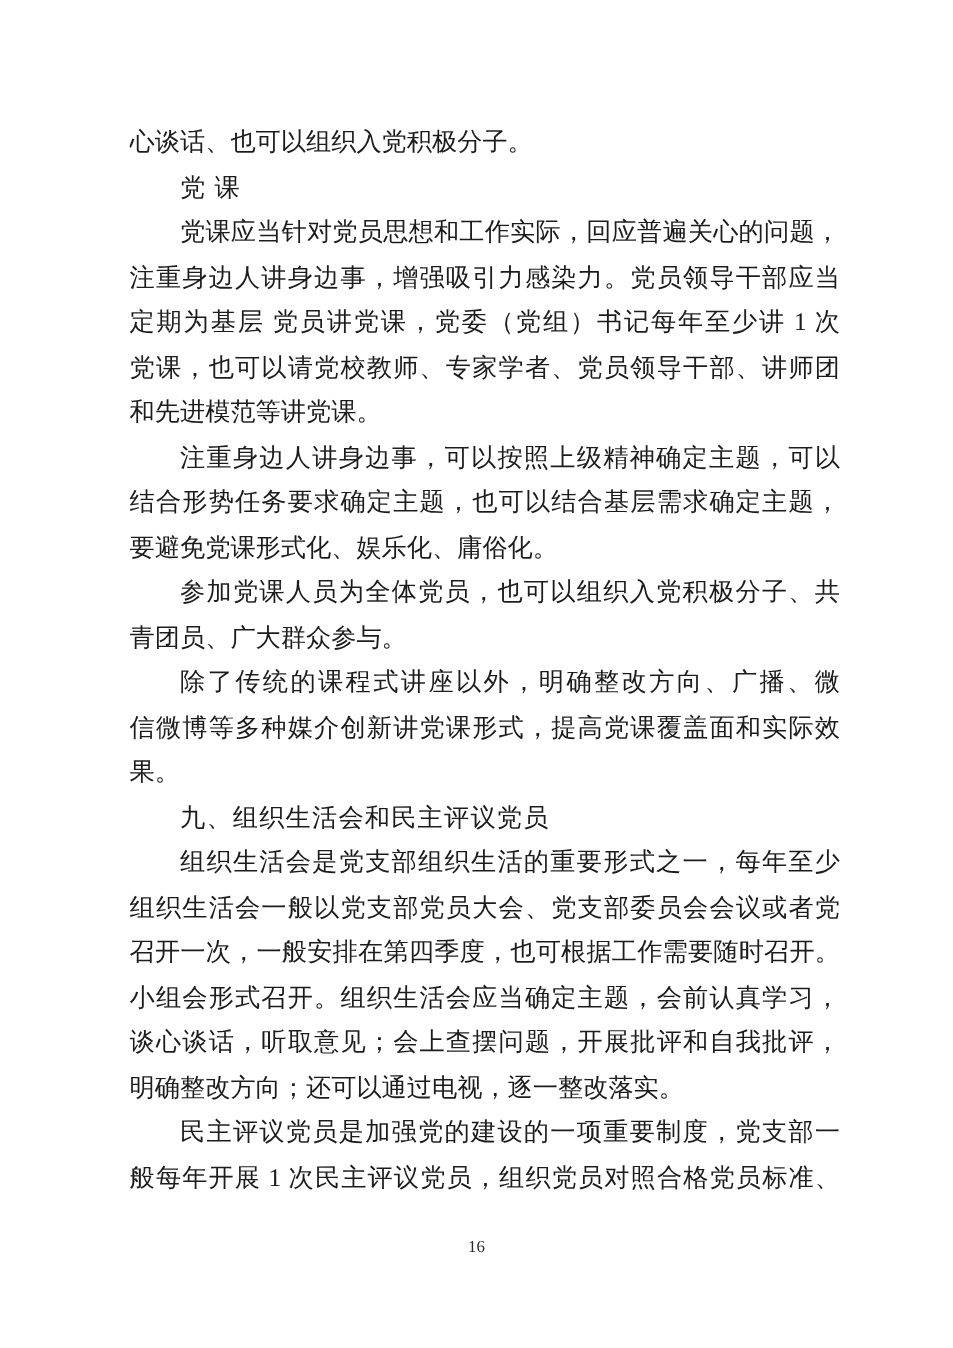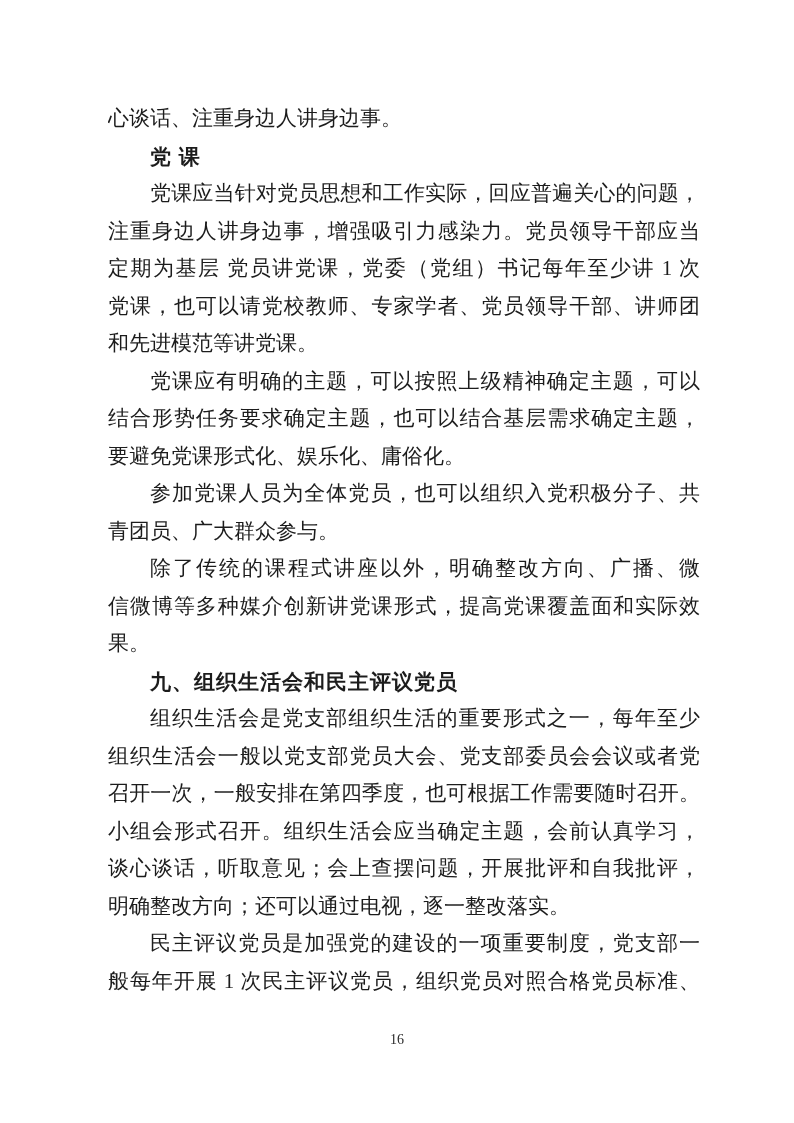--- a/index.html
+++ b/index.html
@@ -35,21 +35,21 @@
   }
   .line.justify {
     text-align: justify;
     text-align-last: justify;
     text-justify: inter-character;
   }
   .line.indent {
     text-indent: 42px;
   }
   .block.heading .line {
-    font-weight: bold;
+    font-weight: normal;
     font-family: "Liberation Sans", "DejaVu Sans", sans-serif;
     letter-spacing: 1px;
   }
   .page-footer {
     position: absolute;
     left: 0;
     top: 1030px;
     width: 100%;
     text-align: center;
   }
@@ -59,34 +59,34 @@
     font-family: "Liberation Serif", "DejaVu Serif", serif;
     margin-top: 36px;
   }
 </style>
 </head>
 <body>
 
 <div class="page">
   <main class="doc-body" id="doc-content">
       <div class="block body">
-        <p class="line">心谈话、注重身边人讲身边事。</p>
+        <p class="line">心谈话、也可以组织入党积极分子。</p>
       </div>
       <div class="block heading">
         <p class="line indent">党 课</p>
       </div>
       <div class="block body">
         <p class="line justify indent">党课应当针对党员思想和工作实际，回应普遍关心的问题，</p>
         <p class="line justify">注重身边人讲身边事，增强吸引力感染力。党员领导干部应当</p>
         <p class="line justify">定期为基层 党员讲党课，党委（党组）书记每年至少讲 1 次</p>
         <p class="line justify">党课，也可以请党校教师、专家学者、党员领导干部、讲师团</p>
         <p class="line">和先进模范等讲党课。</p>
       </div>
       <div class="block body">
-        <p class="line justify indent">党课应有明确的主题，可以按照上级精神确定主题，可以</p>
+        <p class="line justify indent">注重身边人讲身边事，可以按照上级精神确定主题，可以</p>
         <p class="line justify">结合形势任务要求确定主题，也可以结合基层需求确定主题，</p>
         <p class="line">要避免党课形式化、娱乐化、庸俗化。</p>
       </div>
       <div class="block body">
         <p class="line justify indent">参加党课人员为全体党员，也可以组织入党积极分子、共</p>
         <p class="line">青团员、广大群众参与。</p>
       </div>
       <div class="block body">
         <p class="line justify indent">除了传统的课程式讲座以外，明确整改方向、广播、微</p>
         <p class="line justify">信微博等多种媒介创新讲党课形式，提高党课覆盖面和实际效</p>

